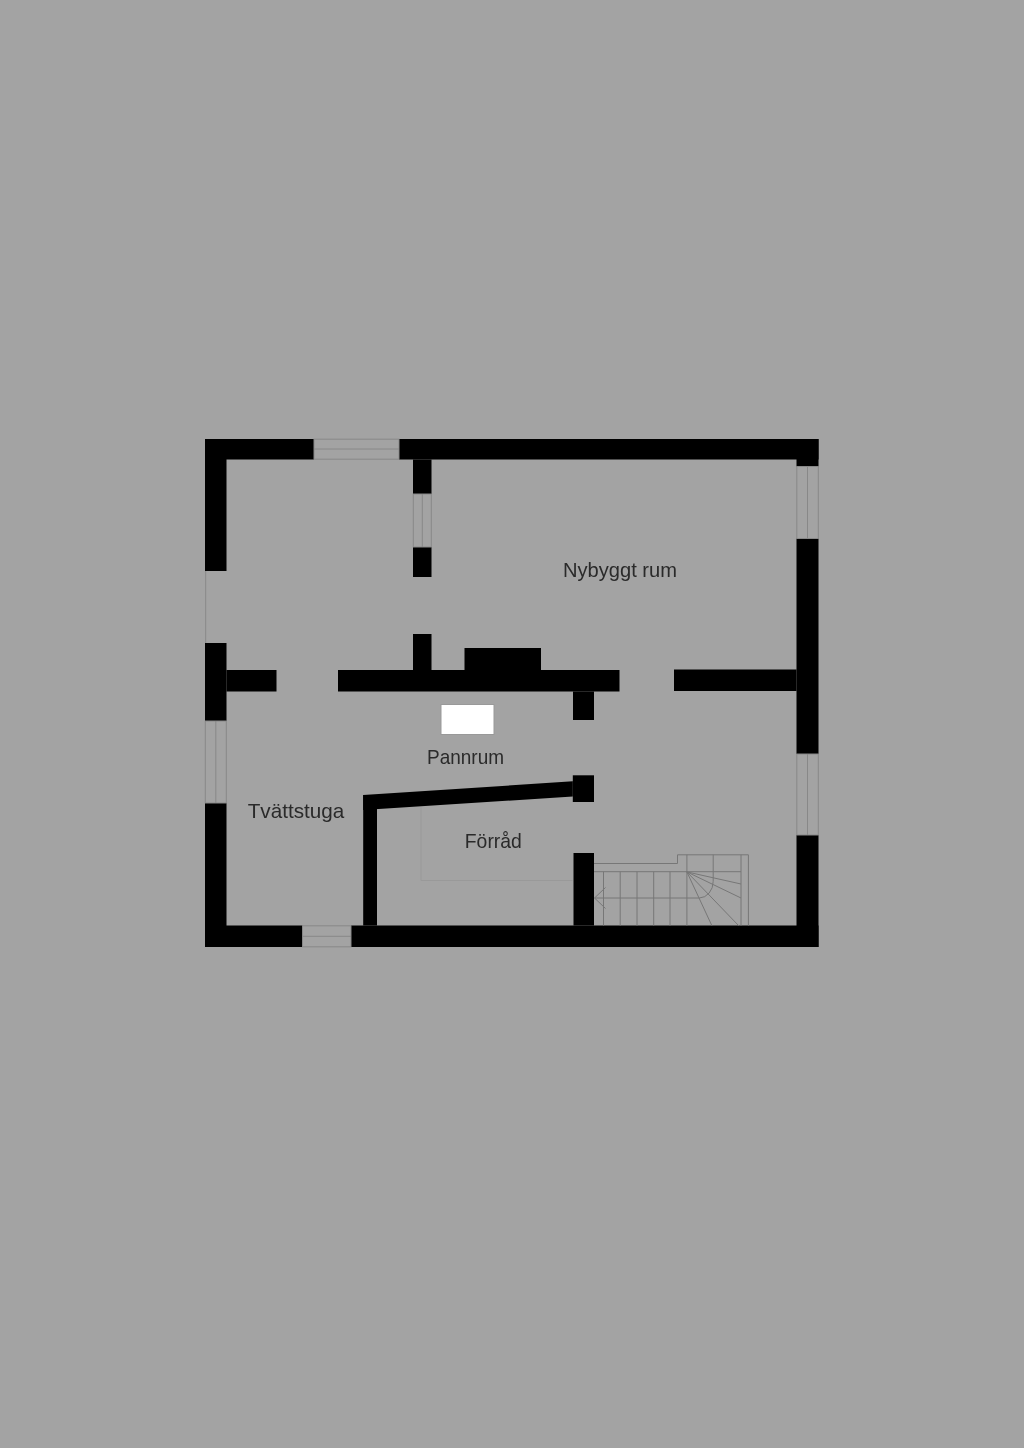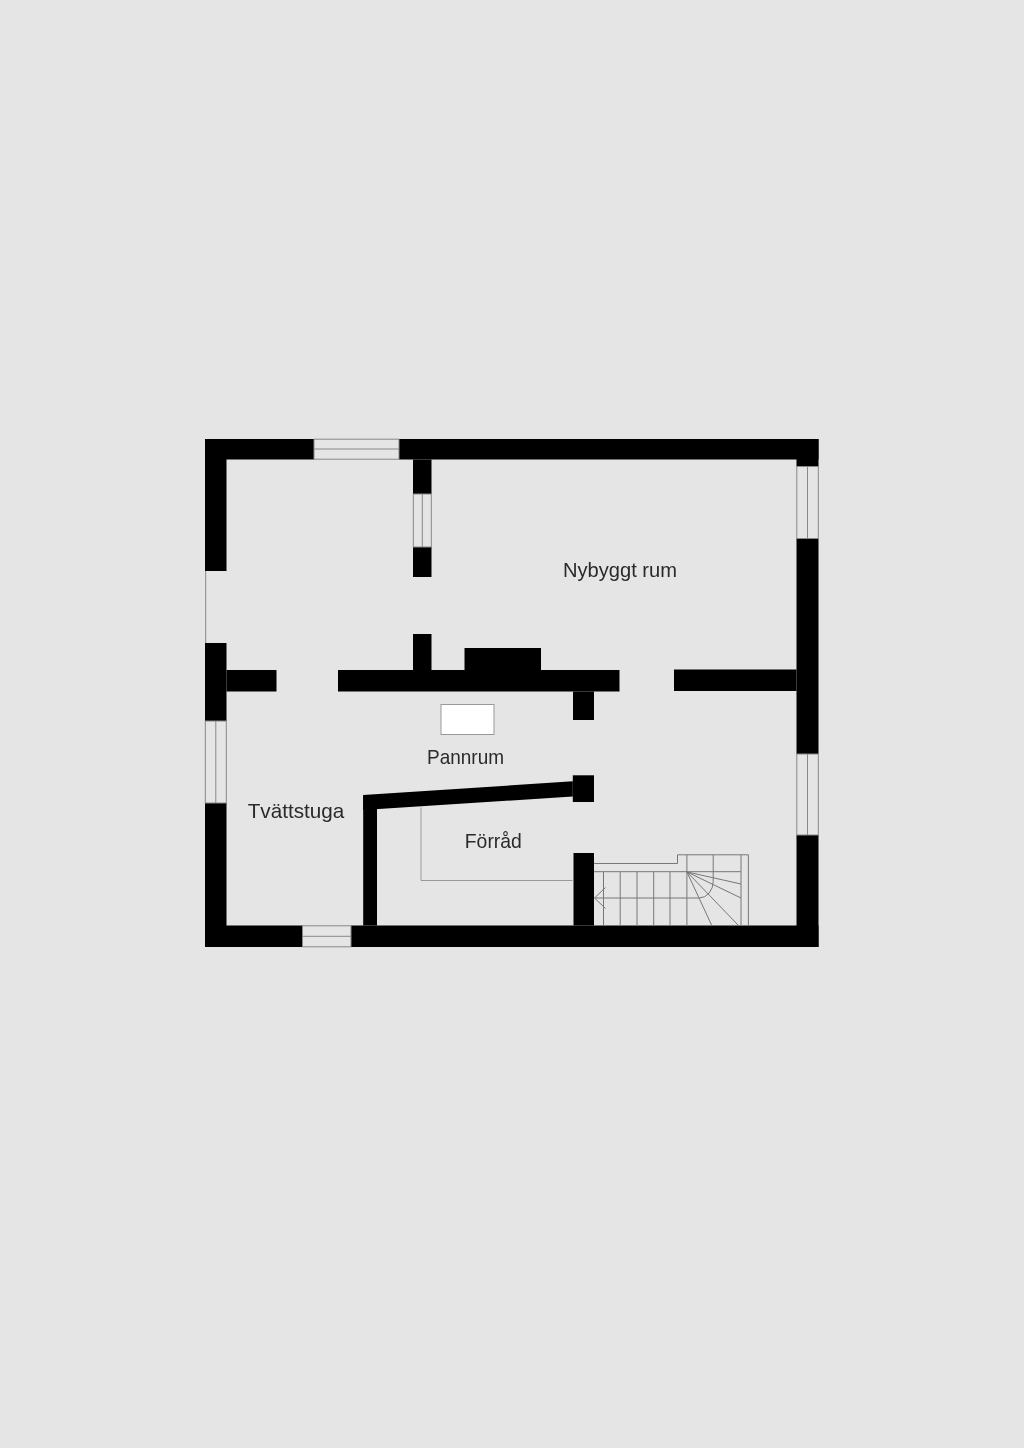--- a/index.html
+++ b/index.html
@@ -1,16 +1,16 @@
 <!DOCTYPE html>
 <html><head>
 <meta charset="utf-8">
 <style>
   html,body{margin:0;padding:0;background:#fff;}
-  .page{position:relative;width:1024px;height:1448px;background:#e5e5e5;overflow:hidden;}
+  .page{position:relative;width:1024px;height:1448px;background:#a3a3a3;overflow:hidden;}
   svg{position:absolute;left:0;top:0;}
   text{font-family:"Liberation Sans",sans-serif;fill:#2a2a2a;}
 </style>
 </head>
 <body>
 <div class="page">
 <svg width="1024" height="1448" viewBox="0 0 1024 1448">
 
   <rect x="205" y="439" width="109" height="20.5" fill="#000"></rect>
   <rect x="399" y="439" width="419.5" height="20.5" fill="#000"></rect>

